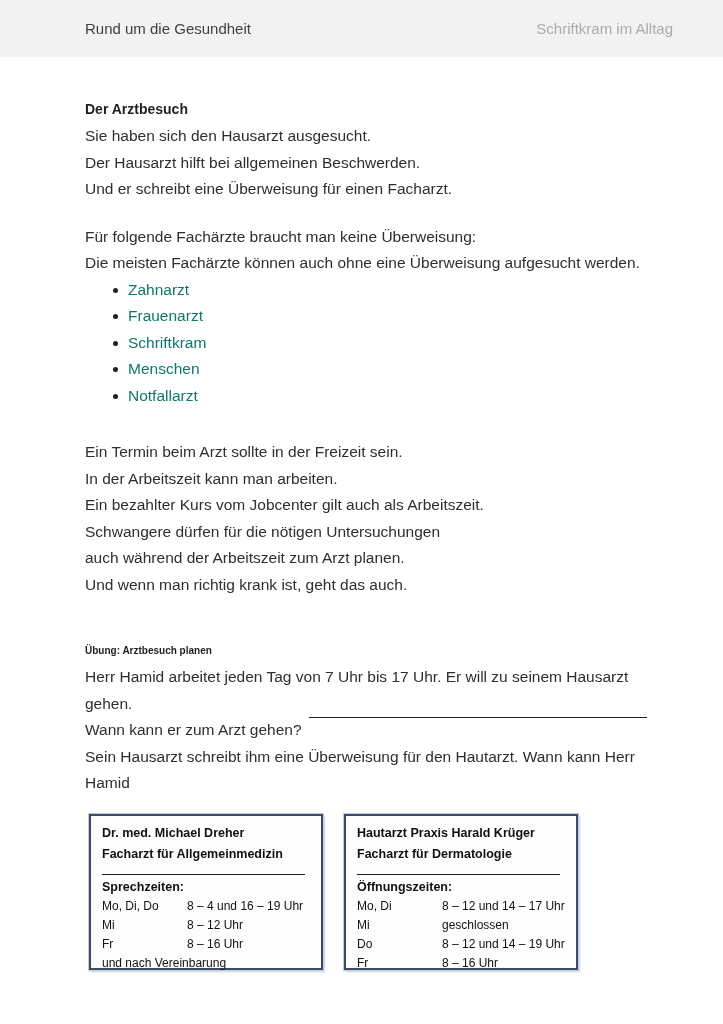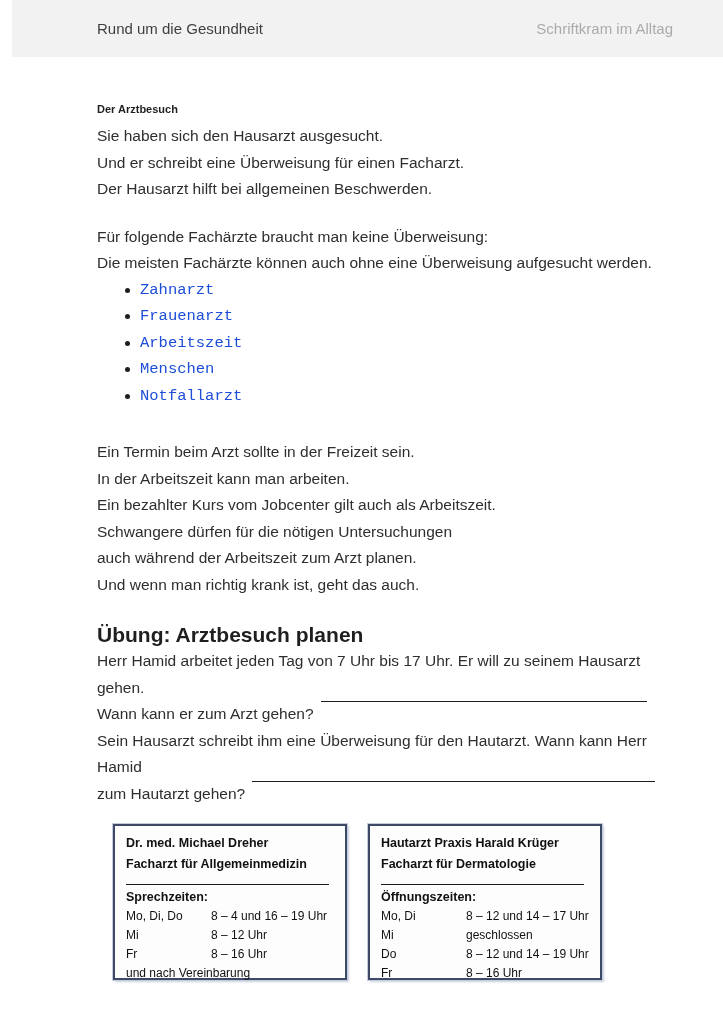--- a/index.html
+++ b/index.html
@@ -5,21 +5,20 @@
   * { margin: 0; padding: 0; box-sizing: border-box; }
   html, body { background: #ffffff; }
   .page {
     position: relative;
     width: 723px;
     height: 1024px;
     background: #ffffff;
     font-family: "Liberation Sans", sans-serif;
     color: #2e2e2e;
     overflow: hidden;
-    padding-left: 12px;
   }
   
   .header-band {
     height: 57px;
     background: #f2f2f2;
     display: flex;
     align-items: center;
     justify-content: space-between;
     padding: 0 50px 0 85px;
   }
@@ -30,57 +29,56 @@
   .header-right {
     font-size: 15px;
     color: #ababab;
   }
   
   .content {
     padding: 0 68px 0 85px;
   }
   .doc-title {
     margin-top: 39px;
-    font-size: 11px;
+    font-size: 14px;
     font-weight: bold;
     line-height: 27px;
     color: #1f1f1f;
   }
   .para p {
     font-size: 15.5px;
     line-height: 26.5px;
     color: #2e2e2e;
   }
   .sec2 { margin-top: 21px; }
   .bullet-list {
     list-style: none;
     margin-top: 0;
   }
   .bullet-list li {
     position: relative;
     padding-left: 43px;
     font-size: 15.5px;
     line-height: 26.5px;
-    color: #1d4ed8;
-    font-family: Liberation Mono, monospace;
+    color: #0f766e;
   }
   .bullet-list li::before {
     content: "";
     position: absolute;
     left: 28px;
     top: 11px;
     width: 5px;
     height: 5px;
     border-radius: 50%;
     background: #1f1f1f;
   }
   .sec3 { margin-top: 30px; }
   .exercise-title {
-    margin-top: 23px;
-    font-size: 21px;
+    margin-top: 39px;
+    font-size: 10px;
     font-weight: bold;
     line-height: 27px;
     color: #1f1f1f;
   }
   .q-line {
     display: flex;
     align-items: flex-start;
     font-size: 15.5px;
     line-height: 26.5px;
   }
@@ -90,21 +88,21 @@
     border-bottom: 1.5px solid #1c1c1c;
     margin-left: 7px;
     margin-bottom: 5px;
     height: 1px;
   }
   .fill-line.short { margin-right: 8px; }
   
   .cards {
     margin-top: 17px;
     display: flex;
-    margin-left: 16px;
+    margin-left: 4px;
   }
   .card {
     width: 234px;
     height: 156px;
     background: #fdfdfd;
     border: 2px solid #3c4a68;
     box-shadow: 0 0 0 1px #c3cbdd, 2px 2px 2px #c9cfdd;
     padding: 7px 6px 6px 11px;
     font-size: 12px;
     color: #111111;
@@ -146,33 +144,33 @@
     <span class="header-left">Rund um die Gesundheit</span>
     <span class="header-right">Schriftkram im Alltag</span>
   </div>
 
   <div class="content">
 
     <div class="doc-title">Der Arztbesuch</div>
 
     <div class="para">
       <p>Sie haben sich den Hausarzt ausgesucht.</p>
+      <p>Der Hausarzt hilft bei allgemeinen Beschwerden.</p>
       <p>Und er schreibt eine Überweisung für einen Facharzt.</p>
-      <p>Der Hausarzt hilft bei allgemeinen Beschwerden.</p>
     </div>
 
     <div class="para sec2">
       <p>Für folgende Fachärzte braucht man keine Überweisung:</p>
       <p>Die meisten Fachärzte können auch ohne eine Überweisung aufgesucht werden.</p>
     </div>
 
     <ul class="bullet-list">
       <li>Zahnarzt</li>
       <li>Frauenarzt</li>
-      <li>Arbeitszeit</li>
+      <li>Schriftkram</li>
       <li>Menschen</li>
       <li>Notfallarzt</li>
     </ul>
 
     <div class="para sec3">
       <p>Ein Termin beim Arzt sollte in der Freizeit sein.</p>
       <p>In der Arbeitszeit kann man arbeiten.</p>
       <p>Ein bezahlter Kurs vom Jobcenter gilt auch als Arbeitszeit.</p>
       <p>Schwangere dürfen für die nötigen Untersuchungen</p>
       <p>auch während der Arbeitszeit zum Arzt planen.</p>
@@ -181,24 +179,20 @@
 
     <div class="exercise-title">Übung: Arztbesuch planen</div>
 
     <div class="para">
       <p>Herr Hamid arbeitet jeden Tag von 7 Uhr bis 17 Uhr. Er will zu seinem Hausarzt gehen.</p>
       <div class="q-line">
         <span class="label">Wann kann er zum Arzt gehen?</span>
         <span class="fill-line short"></span>
       </div>
       <p>Sein Hausarzt schreibt ihm eine Überweisung für den Hautarzt. Wann kann Herr Hamid</p>
-      <div class="q-line">
-        <span class="label">zum Hautarzt gehen?</span>
-        <span class="fill-line"></span>
-      </div>
     </div>
 
     <div class="cards">
 
       <div class="card">
         <div class="card-title">Dr. med. Michael Dreher</div>
         <div class="card-title">Facharzt für Allgemeinmedizin</div>
         <div class="separator"></div>
         <div class="hours-label">Sprechzeiten:</div>
         <div class="hours-row">

